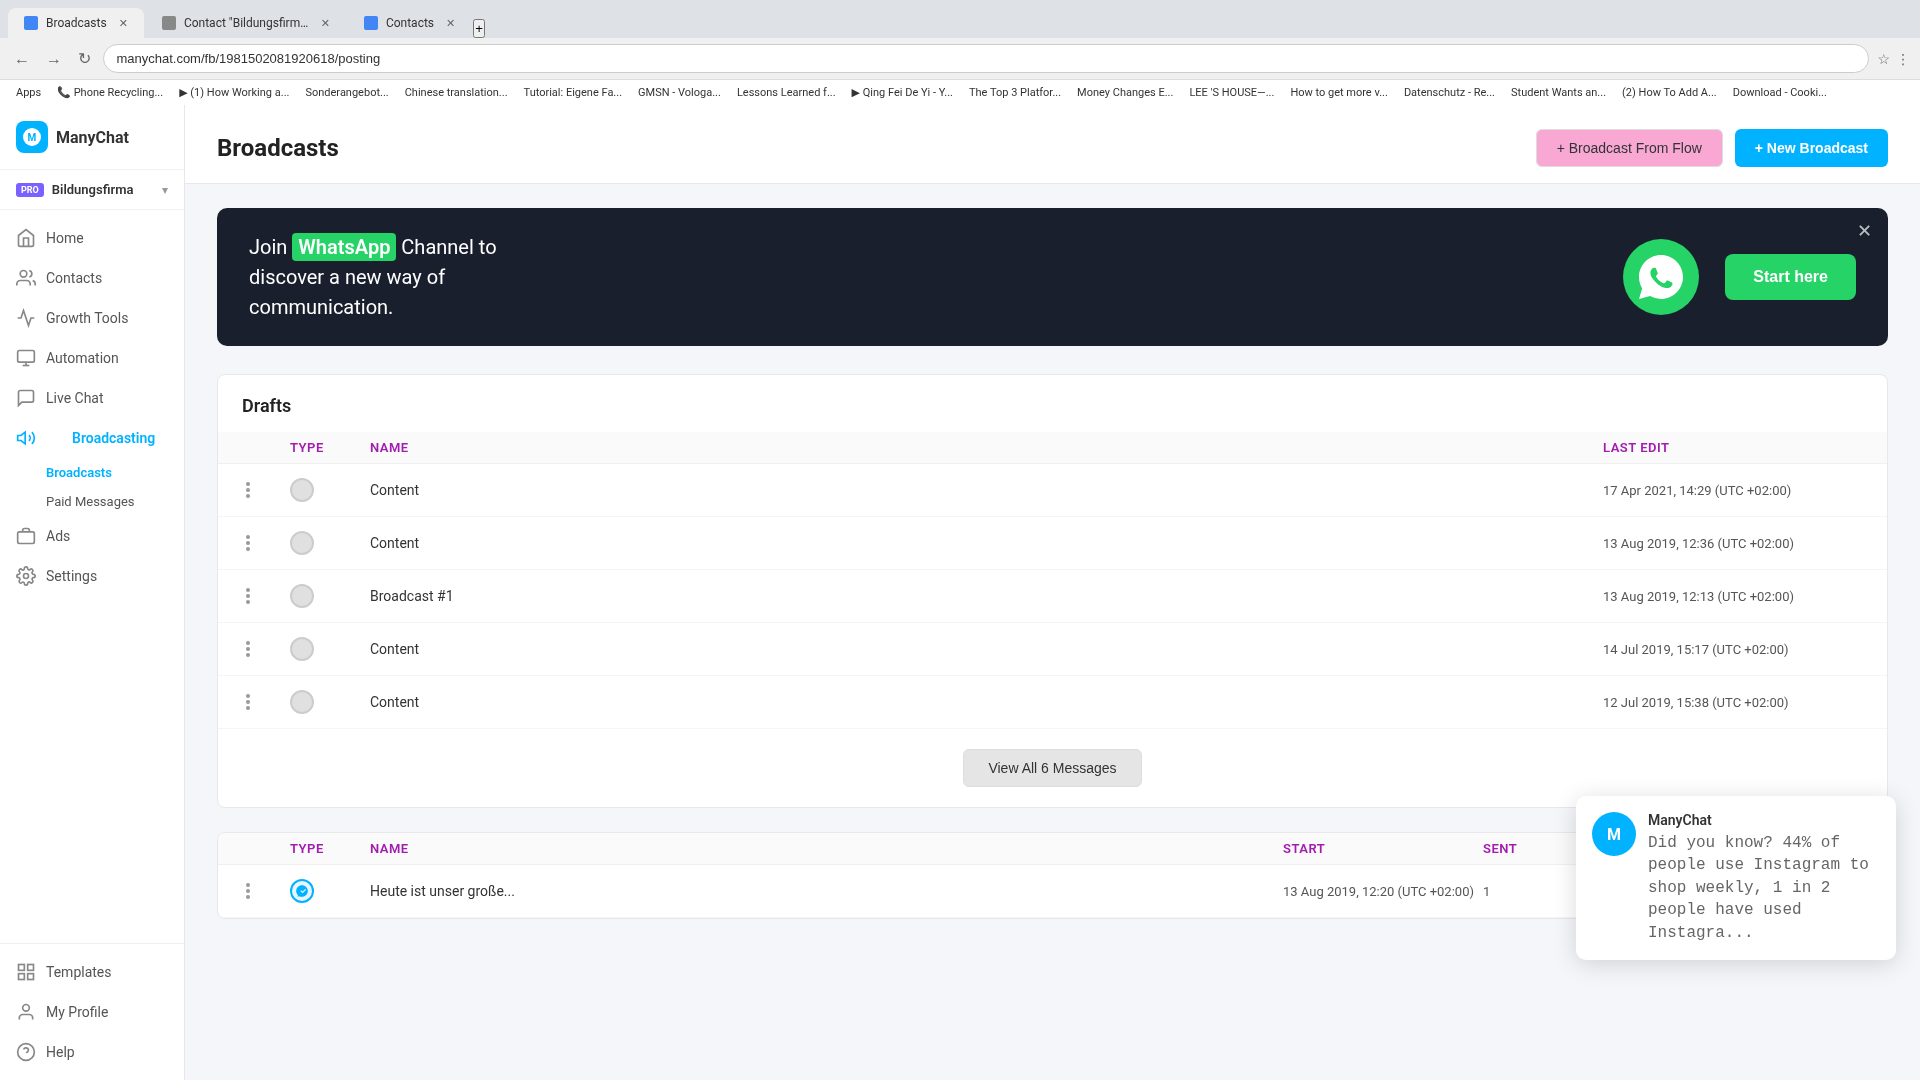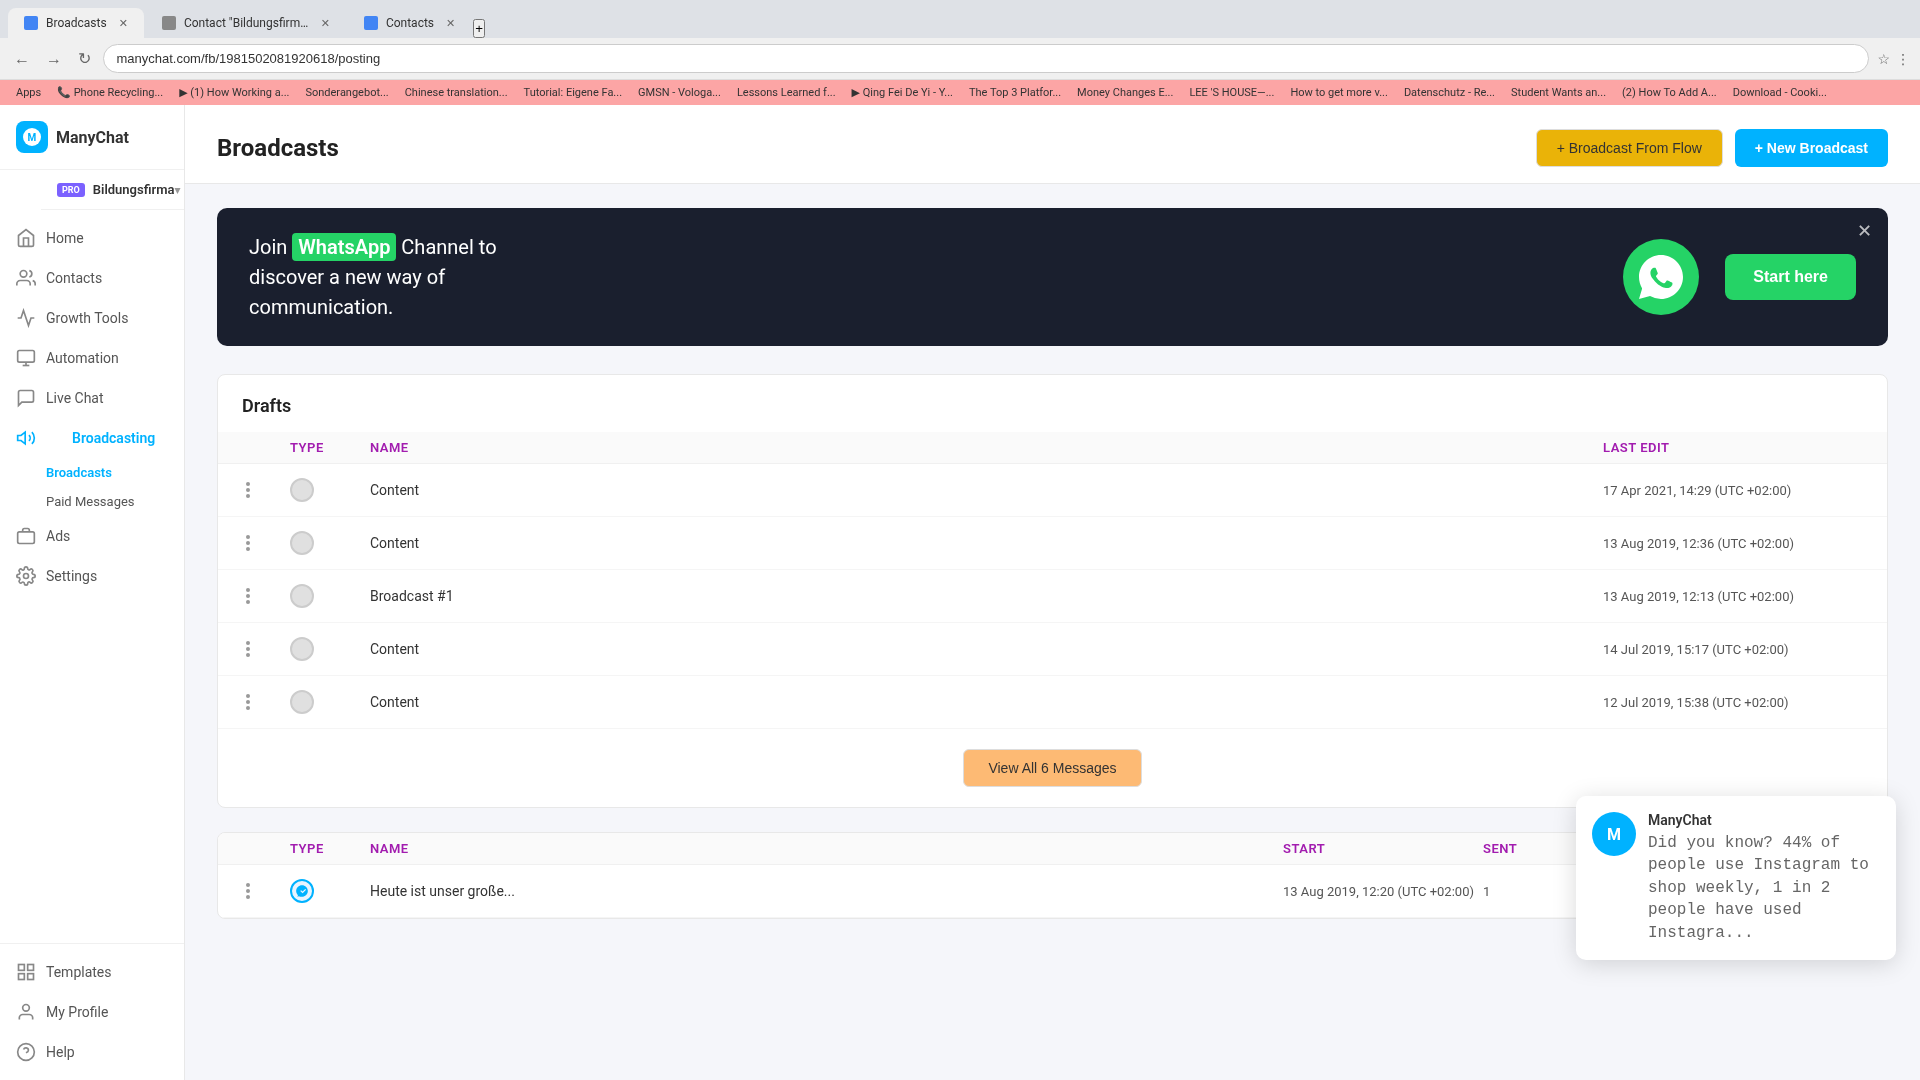--- a/index.html
+++ b/index.html
@@ -11,52 +11,52 @@
     .browser-tab { display: flex; align-items: center; gap: 8px; padding: 8px 16px; border-radius: 8px 8px 0 0; font-size: 12px; color: #333; cursor: pointer; max-width: 200px; background: #dee1e6; }
     .browser-tab.active { background: #f0f0f0; }
     .browser-tab .tab-favicon { width: 14px; height: 14px; background: #4285f4; border-radius: 2px; flex-shrink: 0; }
     .browser-tab .tab-title { overflow: hidden; text-overflow: ellipsis; white-space: nowrap; }
     .browser-tab .tab-close { margin-left: 4px; color: #666; font-size: 11px; cursor: pointer; }
     .browser-toolbar { display: flex; align-items: center; gap: 8px; padding: 6px 10px; background: #f0f0f0; }
     .nav-btn { background: none; border: none; color: #666; cursor: pointer; font-size: 16px; padding: 4px; border-radius: 4px; }
     .address-bar { flex: 1; padding: 6px 12px; border: 1px solid #ccc; border-radius: 20px; font-size: 13px; background: white; color: #333; }
     .browser-actions { display: flex; gap: 6px; }
     .browser-action-btn { background: none; border: none; color: #666; cursor: pointer; font-size: 14px; }
-    .bookmarks-bar { display: flex; align-items: center; gap: 4px; padding: 4px 10px; background: #fca5a5; border-top: 1px solid #ddd; font-size: 11px; overflow: hidden; white-space: nowrap; }
+    .bookmarks-bar { display: flex; align-items: center; gap: 4px; padding: 4px 10px; background: #ffffff; border-top: 1px solid #ddd; font-size: 11px; overflow: hidden; white-space: nowrap; }
     .bookmark-item { color: #333; cursor: pointer; padding: 2px 6px; border-radius: 4px; display: flex; align-items: center; gap: 3px; }
 
     
     .app-container { display: flex; flex: 1; overflow: hidden; }
 
     
     .sidebar { width: 185px; background: white; border-right: 1px solid #e8e8e8; display: flex; flex-direction: column; flex-shrink: 0; overflow-y: auto; }
     .sidebar-logo { display: flex; align-items: center; gap: 8px; padding: 16px; border-bottom: 1px solid #f0f0f0; }
     .logo-icon { width: 32px; height: 32px; background: #00b2ff; border-radius: 8px; display: flex; align-items: center; justify-content: center; color: white; font-weight: bold; font-size: 14px; }
     .logo-text { font-weight: 700; color: #333; font-size: 16px; }
-    .workspace { display: flex; align-items: center; justify-content: space-between; padding: 12px 16px; border-bottom: 1px solid #f0f0f0; cursor: pointer; margin-left: 41px; }
+    .workspace { display: flex; align-items: center; justify-content: space-between; padding: 12px 16px; border-bottom: 1px solid #f0f0f0; cursor: pointer; }
     .workspace-left { display: flex; align-items: center; gap: 8px; }
     .workspace-badge { background: #7b61ff; color: white; font-size: 9px; font-weight: bold; padding: 2px 5px; border-radius: 3px; }
     .workspace-name { font-size: 13px; font-weight: 600; color: #333; }
     .workspace-chevron { color: #999; font-size: 12px; }
     .nav-items { padding: 8px 0; flex: 1; }
     .nav-item { display: flex; align-items: center; gap: 10px; padding: 10px 16px; cursor: pointer; color: #555; font-size: 14px; border-radius: 0; }
     .nav-item.active { color: #00b2ff; font-weight: 600; gap: 36px; }
     .nav-item .nav-icon { width: 20px; height: 20px; flex-shrink: 0; display: flex; align-items: center; justify-content: center; }
     .nav-item svg { width: 20px; height: 20px; }
     .nav-sub { padding-left: 46px; }
     .nav-sub-item { padding: 7px 16px 7px 0; cursor: pointer; font-size: 13px; color: #555; display: block; }
     .nav-sub-item.active { color: #00b2ff; font-weight: 600; }
     .sidebar-bottom { padding: 8px 0; border-top: 1px solid #f0f0f0; }
 
     
     .main-content { flex: 1; overflow-y: auto; padding: 0; background: #f5f6fa; }
     .page-header { display: flex; align-items: center; justify-content: space-between; padding: 24px 32px 16px; background: white; border-bottom: 1px solid #e8e8e8; }
     .page-title { font-size: 24px; font-weight: 700; color: #222; }
     .header-actions { display: flex; gap: 12px; }
-    .btn-secondary { background: #eab308; border: 1px solid #ddd; color: #333; padding: 10px 20px; border-radius: 6px; cursor: pointer; font-size: 14px; font-weight: 500; }
+    .btn-secondary { background: #f9a8d4; border: 1px solid #ddd; color: #333; padding: 10px 20px; border-radius: 6px; cursor: pointer; font-size: 14px; font-weight: 500; }
     .btn-primary { background: #00b2ff; border: none; color: white; padding: 10px 20px; border-radius: 6px; cursor: pointer; font-size: 14px; font-weight: 600; }
 
     .content-body { padding: 24px 32px; }
 
     
     .whatsapp-banner { background: #1a1f2e; border-radius: 10px; padding: 24px 32px; display: flex; align-items: center; gap: 24px; margin-bottom: 28px; position: relative; }
     .banner-close { position: absolute; top: 12px; right: 16px; background: none; border: none; color: #fff; font-size: 18px; cursor: pointer; opacity: 0.7; }
     .banner-text { flex: 1; }
     .banner-text h2 { font-size: 20px; color: white; font-weight: 400; line-height: 1.5; }
     .banner-text h2 .highlight { background: #25d366; color: white; padding: 2px 6px; border-radius: 4px; font-weight: 600; }
@@ -72,21 +72,21 @@
     .history-table-header { display: grid; grid-template-columns: 48px 80px 1fr 200px 120px 140px 120px; padding: 8px 24px; border-bottom: 1px solid #f0f0f0; background: #fafafa; }
     .table-row { display: grid; grid-template-columns: 48px 80px 1fr 260px; padding: 14px 24px; border-bottom: 1px solid #f5f5f5; align-items: center; }
     .history-row { display: grid; grid-template-columns: 48px 80px 1fr 200px 120px 140px 120px; padding: 14px 24px; border-bottom: 1px solid #f5f5f5; align-items: center; }
     .dot-menu { display: flex; flex-direction: column; gap: 2px; padding: 4px; }
     .dot { width: 4px; height: 4px; background: #999; border-radius: 50%; }
     .row-type-icon { width: 24px; height: 24px; border-radius: 50%; background: #e0e0e0; border: 2px solid #ccc; display: flex; align-items: center; justify-content: center; }
     .row-type-icon.messenger { background: #e8f4ff; border-color: #00b2ff; }
     .row-name { font-size: 14px; color: #333; }
     .row-date { font-size: 13px; color: #555; }
     .view-all-container { display: flex; justify-content: center; padding: 20px; }
-    .view-all-btn { background: #fdba74; border: 1px solid #ddd; color: #333; padding: 10px 24px; border-radius: 6px; cursor: pointer; font-size: 14px; }
+    .view-all-btn { background: #e5e5e5; border: 1px solid #ddd; color: #333; padding: 10px 24px; border-radius: 6px; cursor: pointer; font-size: 14px; }
 
     
     .notification-popup { position: fixed; bottom: 120px; right: 24px; background: white; border-radius: 10px; box-shadow: 0 4px 24px rgba(0,0,0,0.15); padding: 16px; width: 320px; display: flex; gap: 12px; z-index: 100; }
     .notif-avatar { width: 44px; height: 44px; border-radius: 50%; overflow: hidden; flex-shrink: 0; background: #00b2ff; display: flex; align-items: center; justify-content: center; color: white; font-weight: bold; font-size: 16px; }
     .notif-content { flex: 1; }
     .notif-name { font-size: 14px; font-weight: 600; color: #333; margin-bottom: 4px; }
     .notif-text { font-size: 16px; color: #666; line-height: 1.4; font-family: Liberation Mono, monospace; }
   </style>
 </head>
 <body>

